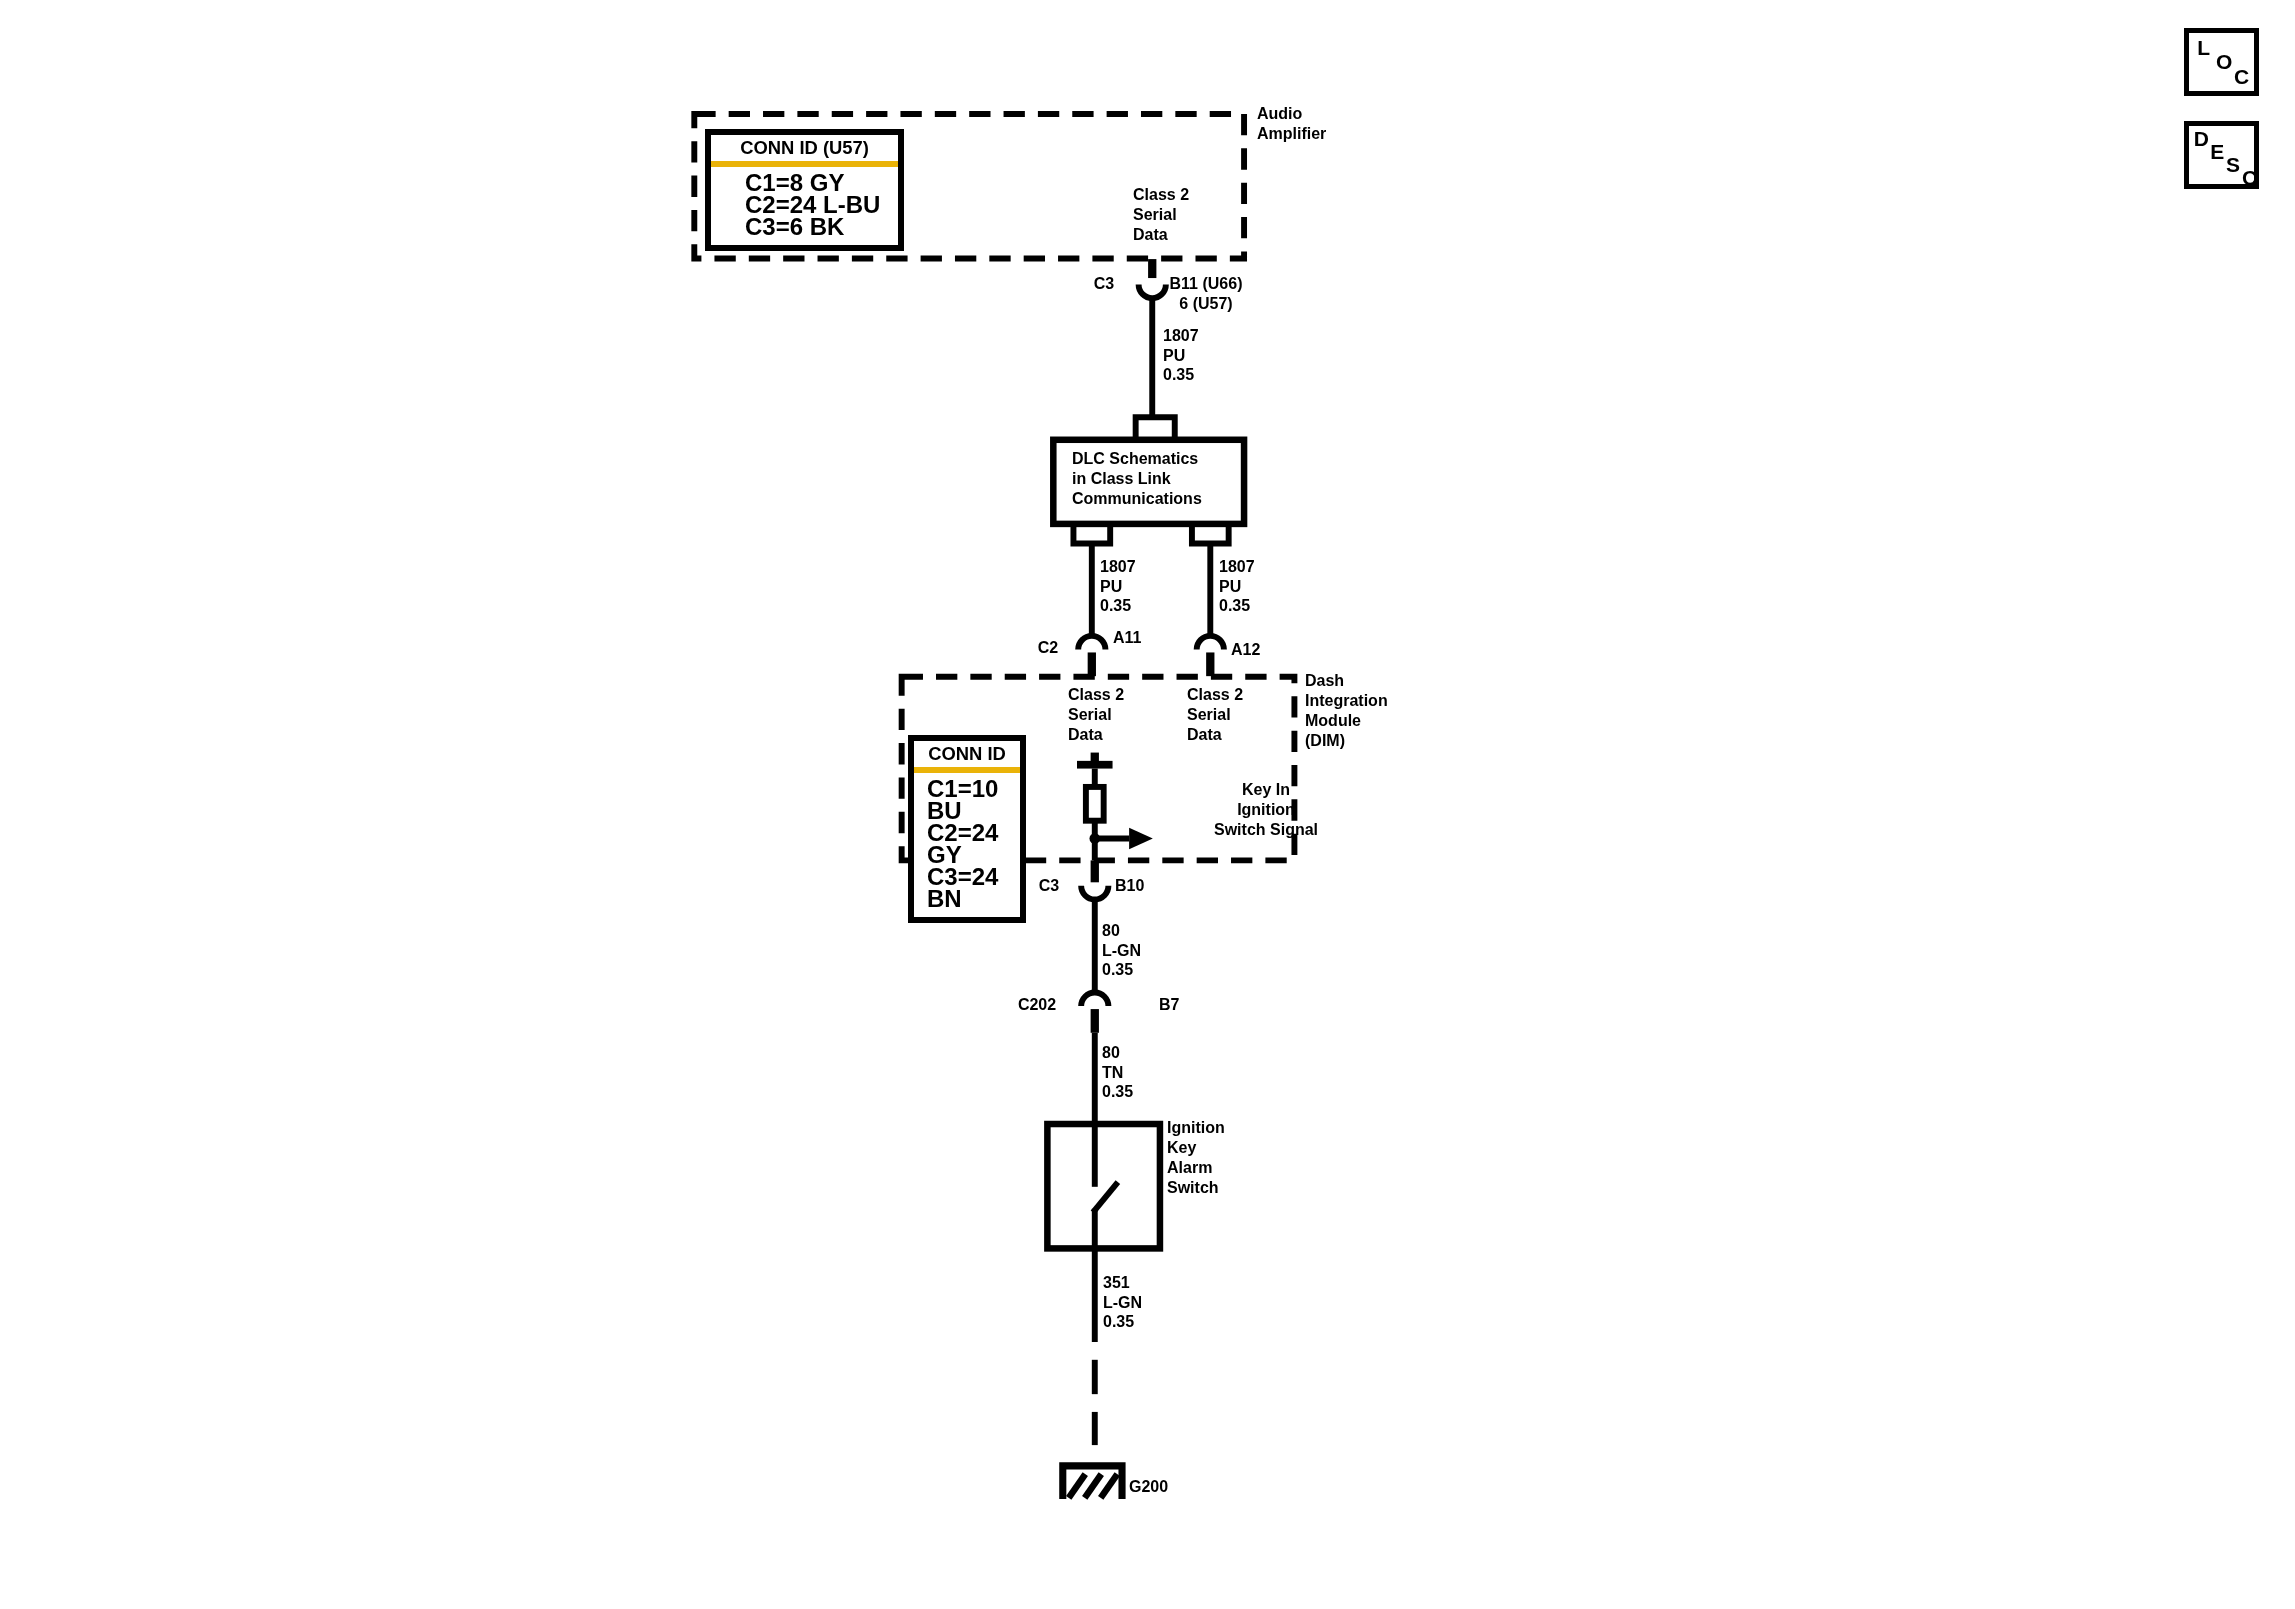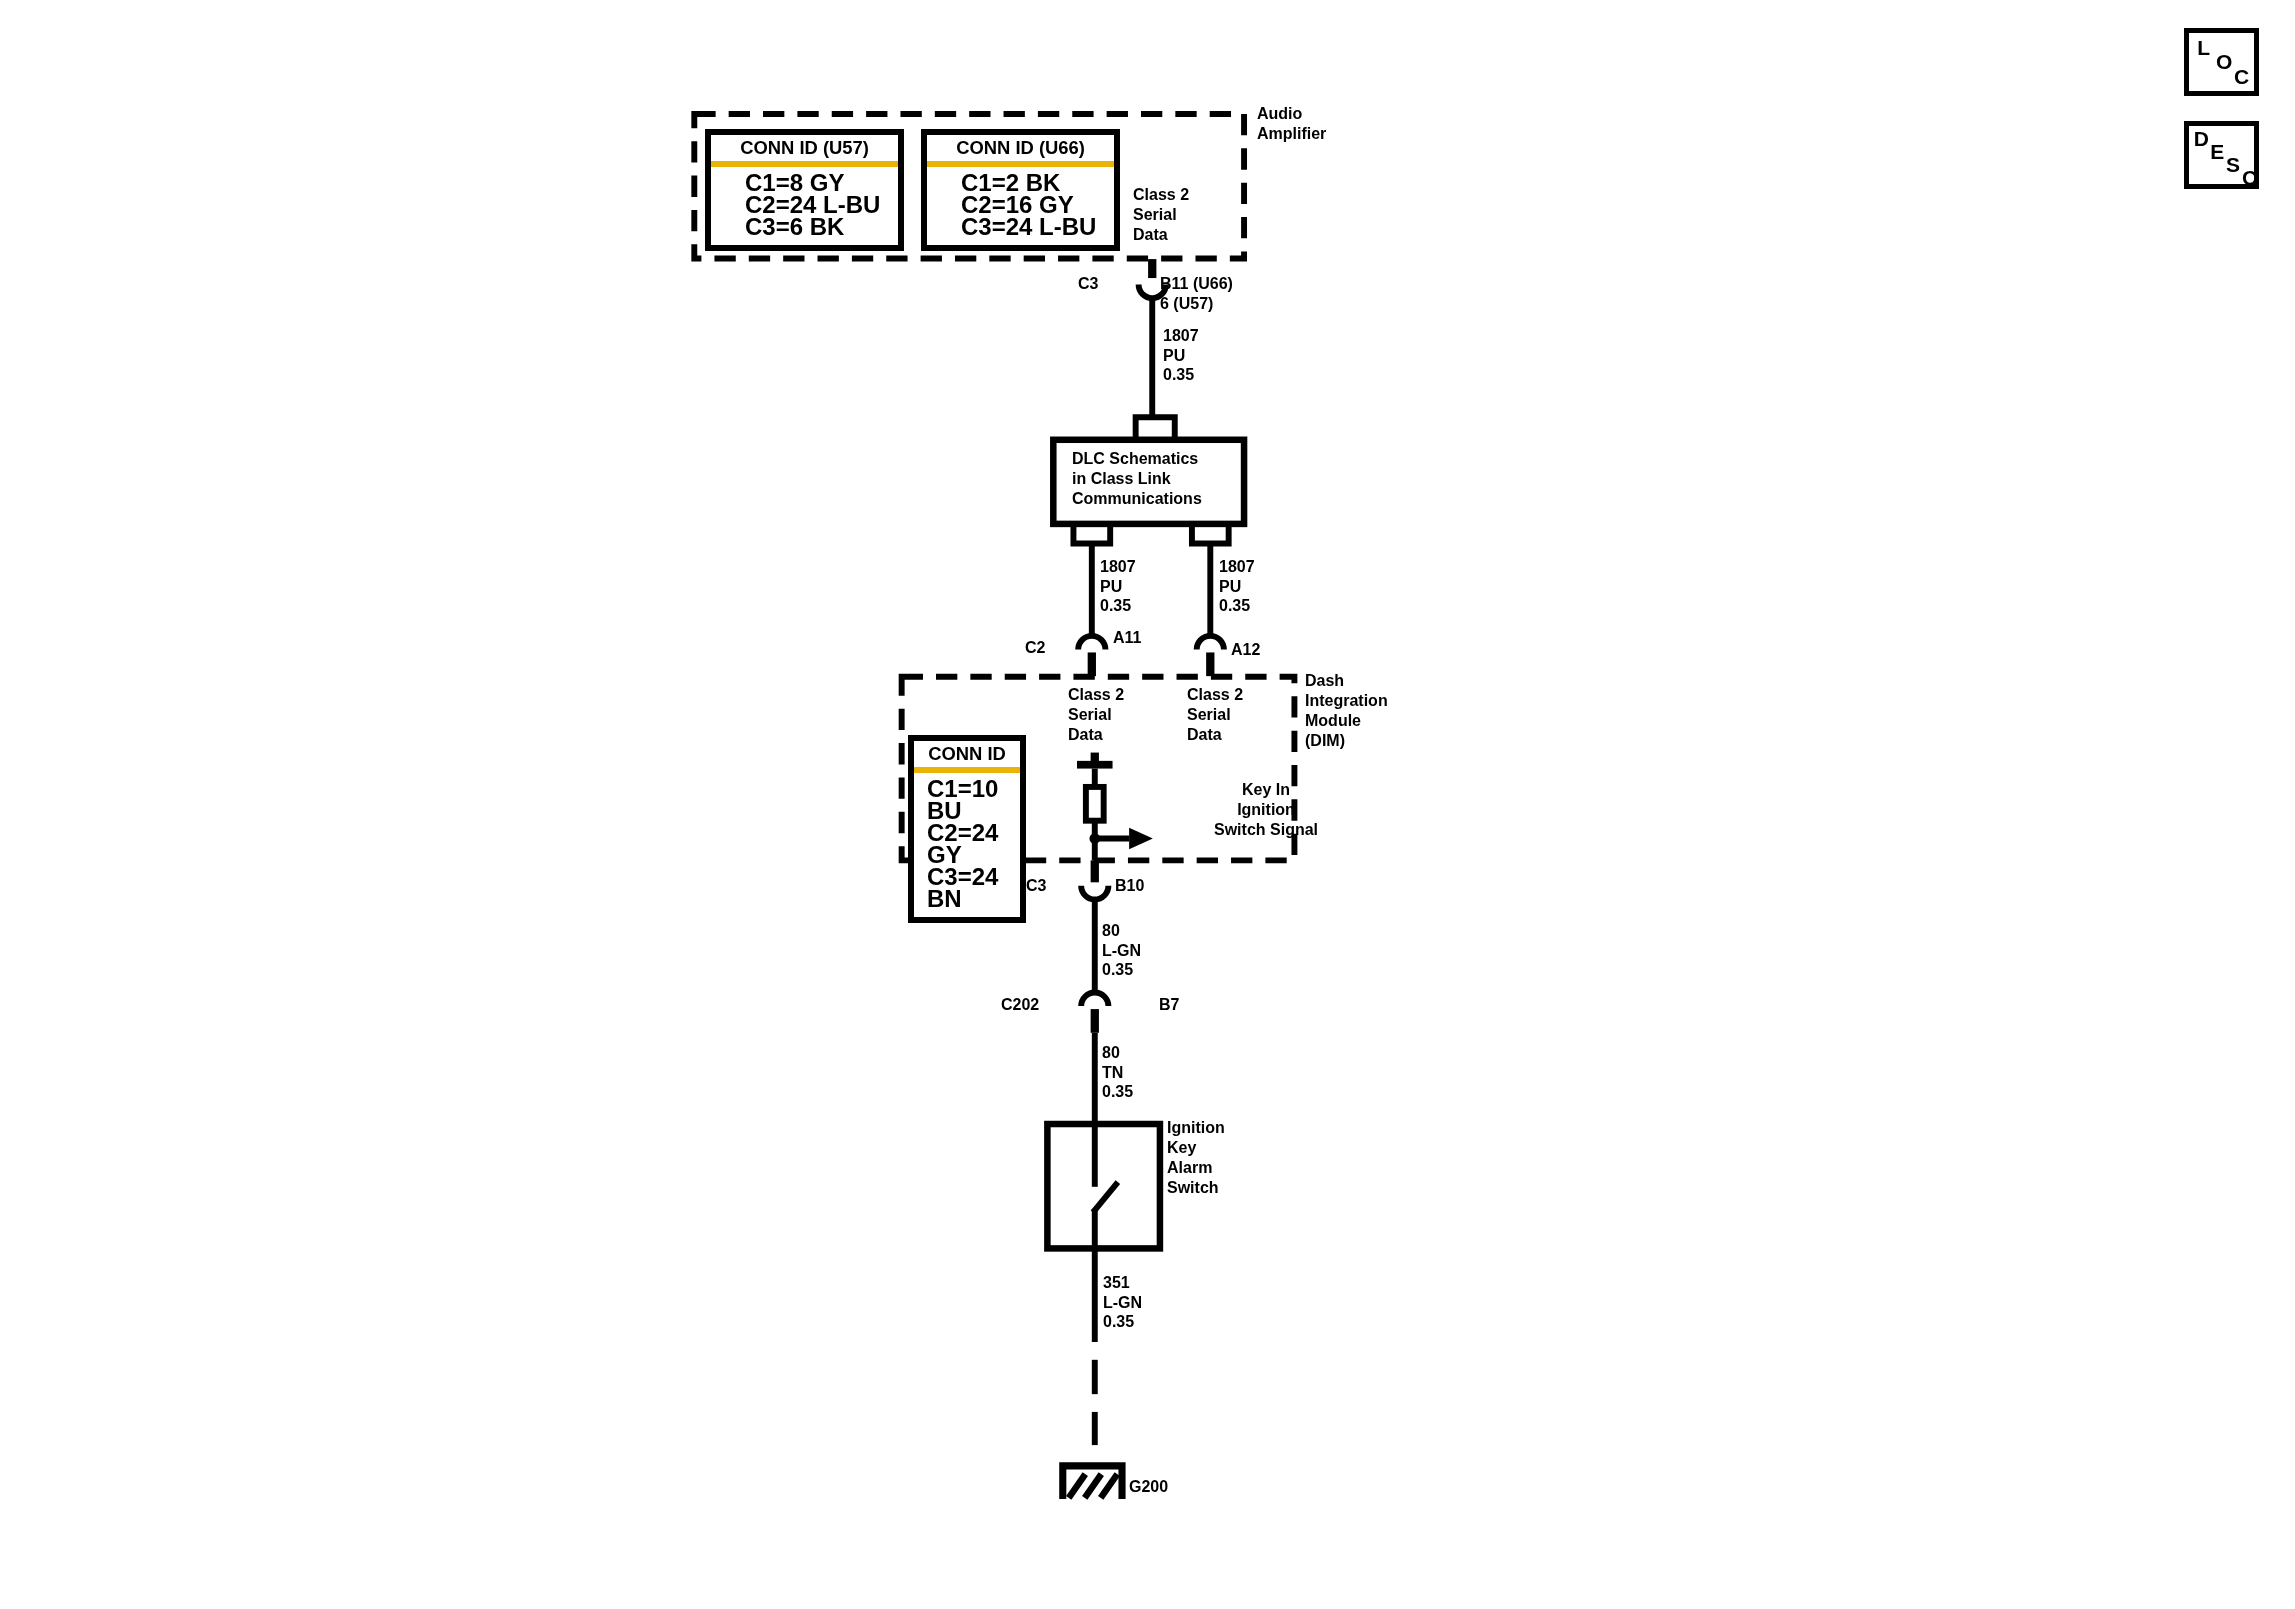--- a/index.html
+++ b/index.html
@@ -21,21 +21,21 @@
     top: 0;
   }
   .lbl {
     position: absolute;
     color: #000000;
     font-weight: 700;
     font-size: 16px;
     line-height: 20px;
     white-space: pre-line;
   }
-  .lbl.r { text-align: left; }
+  .lbl.r { text-align: center; }
   .lbl.wire { line-height: 19.6px; }
   .conn-table {
     position: absolute;
     box-sizing: border-box;
     border: 6px solid #000000;
     background: #ffffff;
   }
   .conn-table .hd {
     border-bottom: 6px solid #eab308;
     text-align: center;
@@ -163,28 +163,20 @@
 
   <div class="conn-table" style="left:705px; top:129px; width:199px;">
     <div class="hd">CONN ID (U57)</div>
     <div class="bd">
       <div>C1=8 GY</div>
       <div>C2=24 L-BU</div>
       <div>C3=6 BK</div>
     </div>
   </div>
 
-  <div class="conn-table" style="left:921px; top:129px; width:199px;">
-    <div class="hd">CONN ID (U66)</div>
-    <div class="bd">
-      <div>C1=2 BK</div>
-      <div>C2=16 GY</div>
-      <div>C3=24 L-BU</div>
-    </div>
-  </div>
 
   <div class="lbl r" style="left:1078px; top:274px; width:52px;">C3</div>
   <div class="lbl r" style="left:1160px; top:274px; width:92px;">B11 (U66)
 6 (U57)</div>
 
   <div class="lbl wire" style="left:1163px; top:326px;">1807
 PU
 0.35</div>
 
   <div class="lbl" style="left:1072px; top:449px;">DLC Schematics

